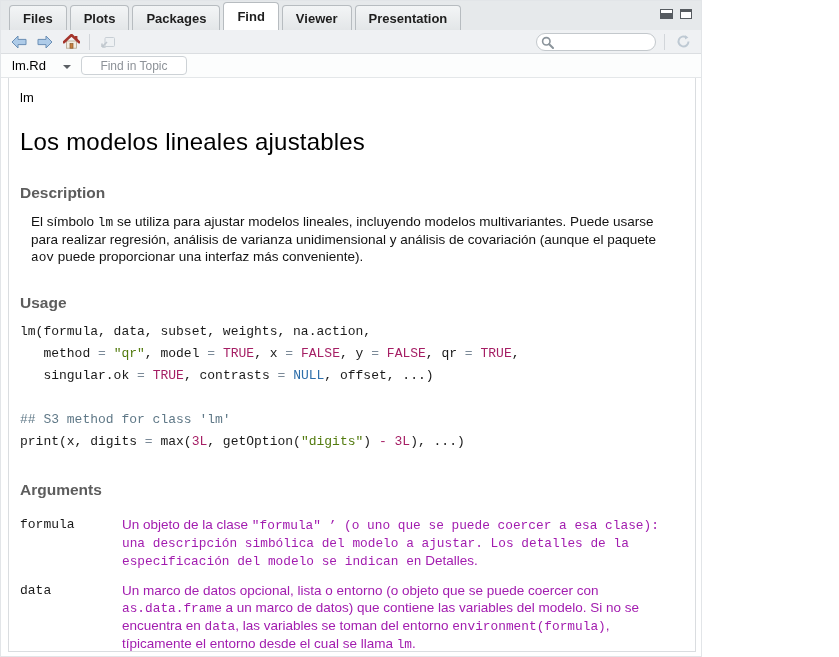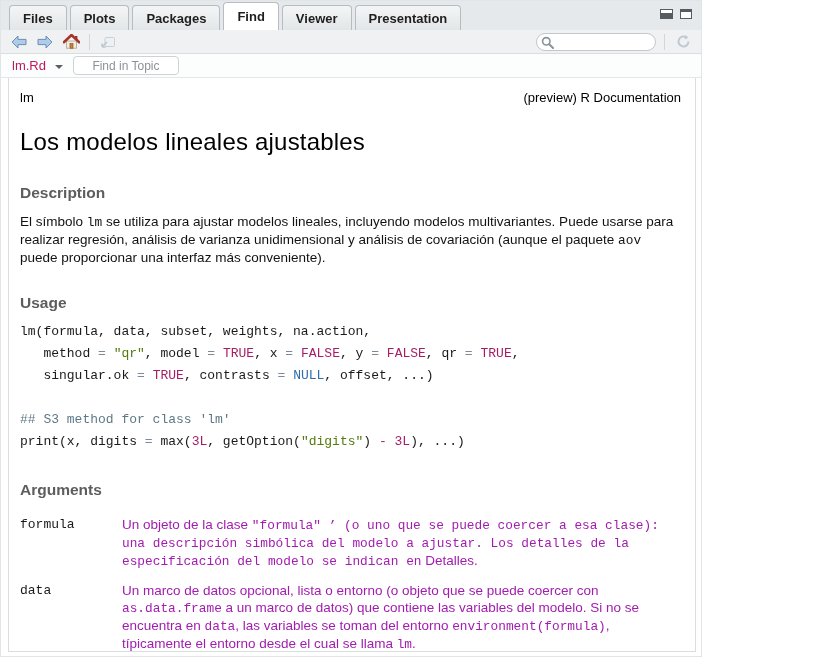--- a/index.html
+++ b/index.html
@@ -40,39 +40,39 @@
     width:120px; height:18px; border:1px solid #c3c8cc; border-radius:9px;
     padding:0 6px 0 20px; font-size:12px; font-family:"Liberation Sans",sans-serif;
     outline:none; background:#fff;
   }
   .searchwrap svg{ position:absolute; left:5px; top:3px; }
   
   .subbar{
     height:24px; background:#fcfdfd; border-bottom:1px solid #e4e7e9;
     display:flex; align-items:center; padding:0 11px; gap:10px; position:relative; z-index:2;
   }
-  .topicfile{ font-size:13px; color:#be185d; display:flex; align-items:center; gap:9px; cursor:pointer;justify-content:center;}
+  .topicfile{ font-size:13px; color:#000000; display:flex; align-items:center; gap:17px; cursor:pointer;justify-content:center;}
   .caret{ width:0; height:0; border-left:4px solid transparent; border-right:4px solid transparent; border-top:4px solid #5a5f64; margin-top:2px;}
   .findinput{
     width:106px; height:19px; border:1px solid #cdd2d6; border-radius:4px;
     font-size:12px; text-align:center; color:#8b5cf6; outline:none; background:#fff;
     font-family:"Liberation Sans",sans-serif;
   }
   .findinput::placeholder{ color:#8d9298; }
   
   .content{
     margin-left:7px; margin-right:5px; height:574px;
     border-left:1px solid #dadde0; border-right:1px solid #dadde0; border-bottom:1px solid #dadde0;
     overflow:hidden; background:#fff;
     padding:12px 14px 8px 11px;
   }
   .dochdr{ display:flex; justify-content:space-between; font-size:13px; color:#000; }
   h1.title{ font-size:24px; font-weight:400; color:#000; margin-top:23px; letter-spacing:0.2px;}
   h3.sect{ font-size:15.5px; font-weight:bold; color:#5d5d5d; margin-top:28px; }
-  p.body{ font-size:13.5px; line-height:17px; color:#121212; margin-top:11px; }
+  p.body{ font-size:13.5px; line-height:17px; color:#121212; margin-top:11px;margin-left:11px; }
   .icode{ font-family:"Liberation Mono", monospace; font-size:12.8px; }
   pre.usage{
     font-family:"Liberation Mono", monospace; font-size:13px; line-height:22px;
     color:#1a1a1a; margin-top:9px;
   }
   .tk-p{ color:#1a1a1a; } .tk-o{ color:#7b8a98; } .tk-s{ color:#527A0D; }
   .tk-n{ color:#A51E64; } .tk-k{ color:#2D6EAA; } .tk-c{ color:#5F7887; }
   .args{
     display:grid; grid-template-columns:102px 1fr; row-gap:12px; margin-top:17px;
   }
@@ -155,21 +155,20 @@
     <div class="topicfile">
       <span>lm.Rd</span>
       <span class="caret"></span>
     </div>
     <input class="findinput" type="text" placeholder="Find in Topic" style="">
   </div>
 
   <div class="content">
     <div class="dochdr">
       <span>lm</span>
-      <span>(preview) R Documentation</span>
     </div>
 
     <h1 class="title">Los modelos lineales ajustables</h1>
 
     <h3 class="sect">Description</h3>
     <p class="body"><span>El símbolo </span><span class="icode">lm</span><span> se utiliza para ajustar modelos lineales, incluyendo modelos multivariantes. Puede usarse para realizar regresión, análisis de varianza unidimensional y análisis de covariación (aunque el paquete </span><span class="icode">aov</span><span> puede proporcionar una interfaz más conveniente).</span></p>
 
     <h3 class="sect">Usage</h3>
     <pre class="usage"><div><span class="tk-p">lm(formula, data, subset, weights, na.action,</span></div><div><span class="tk-p">   method </span><span class="tk-o">=</span><span class="tk-p"> </span><span class="tk-s">"qr"</span><span class="tk-p">, model </span><span class="tk-o">=</span><span class="tk-p"> </span><span class="tk-n">TRUE</span><span class="tk-p">, x </span><span class="tk-o">=</span><span class="tk-p"> </span><span class="tk-n">FALSE</span><span class="tk-p">, y </span><span class="tk-o">=</span><span class="tk-p"> </span><span class="tk-n">FALSE</span><span class="tk-p">, qr </span><span class="tk-o">=</span><span class="tk-p"> </span><span class="tk-n">TRUE</span><span class="tk-p">,</span></div><div><span class="tk-p">   singular.ok </span><span class="tk-o">=</span><span class="tk-p"> </span><span class="tk-n">TRUE</span><span class="tk-p">, contrasts </span><span class="tk-o">=</span><span class="tk-p"> </span><span class="tk-k">NULL</span><span class="tk-p">, offset, ...)</span></div><div>&nbsp;</div><div><span class="tk-c">## S3 method for class 'lm'</span></div><div><span class="tk-p">print(x, digits </span><span class="tk-o">=</span><span class="tk-p"> max(</span><span class="tk-n">3L</span><span class="tk-p">, getOption(</span><span class="tk-s">"digits"</span><span class="tk-p">) </span><span class="tk-n">-</span><span class="tk-p"> </span><span class="tk-n">3L</span><span class="tk-p">), ...)</span></div></pre>
 

